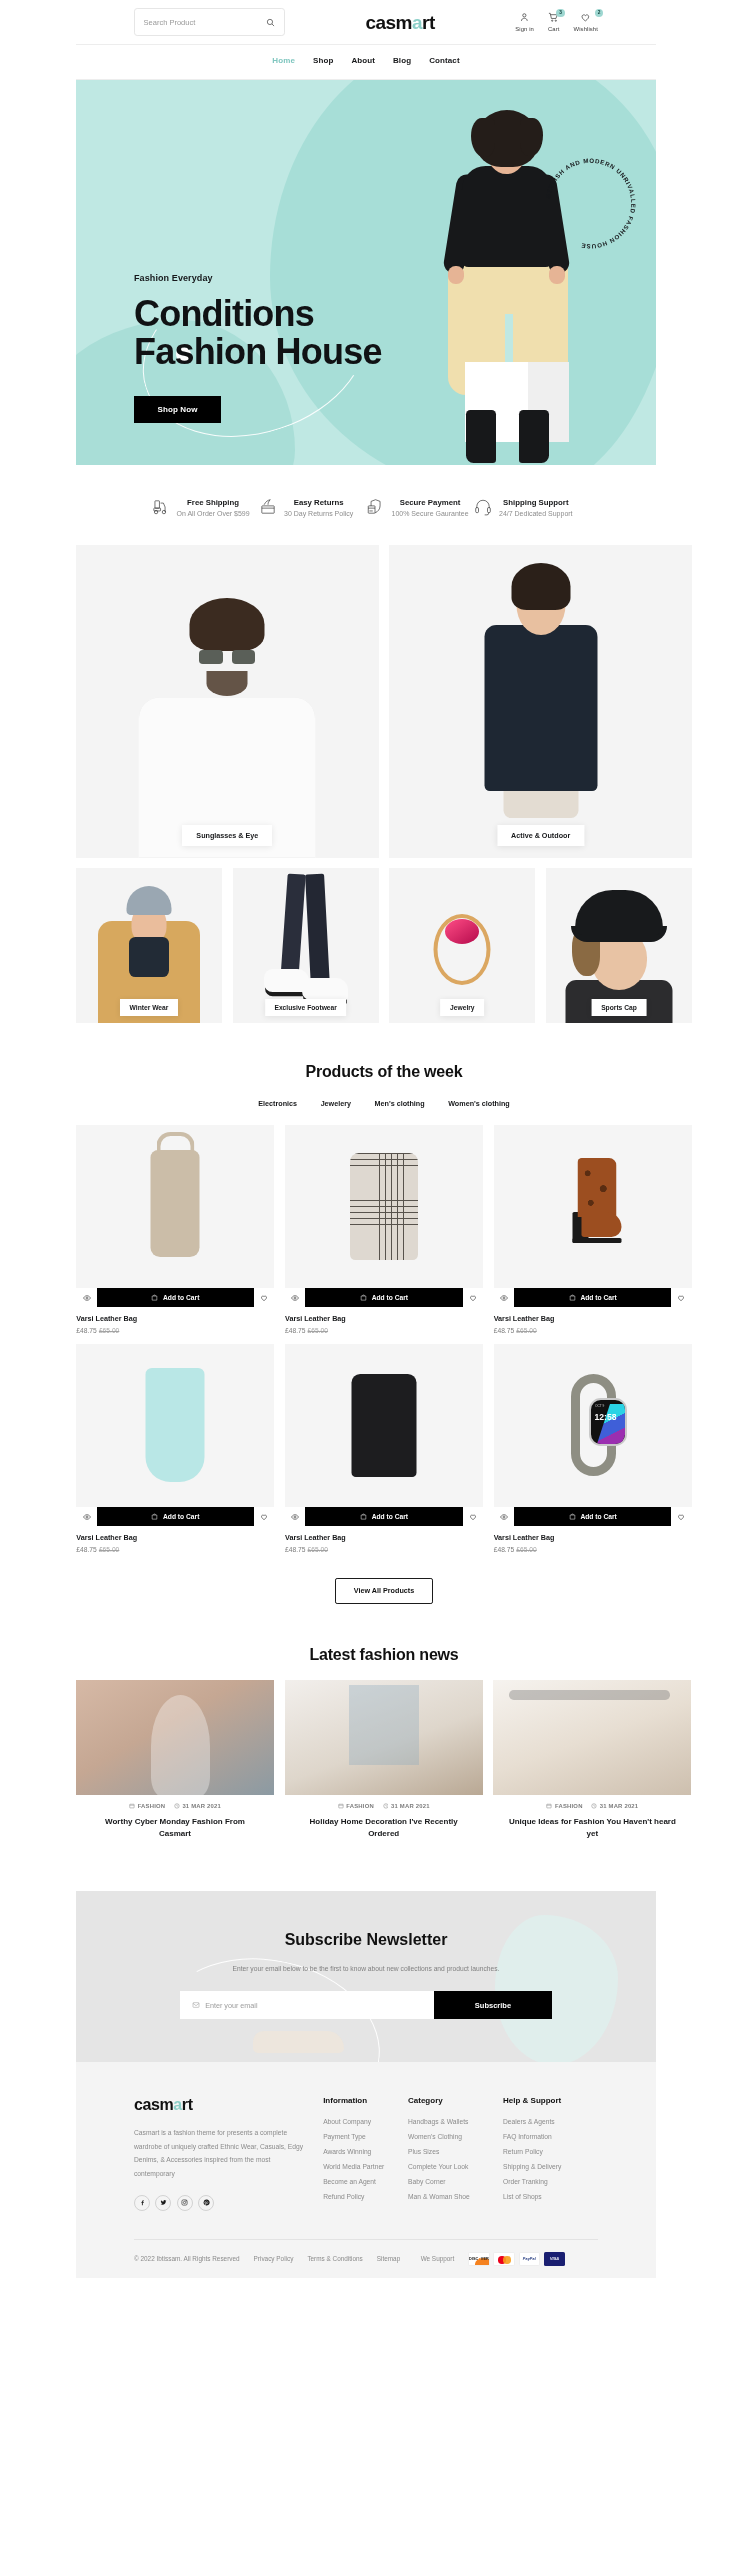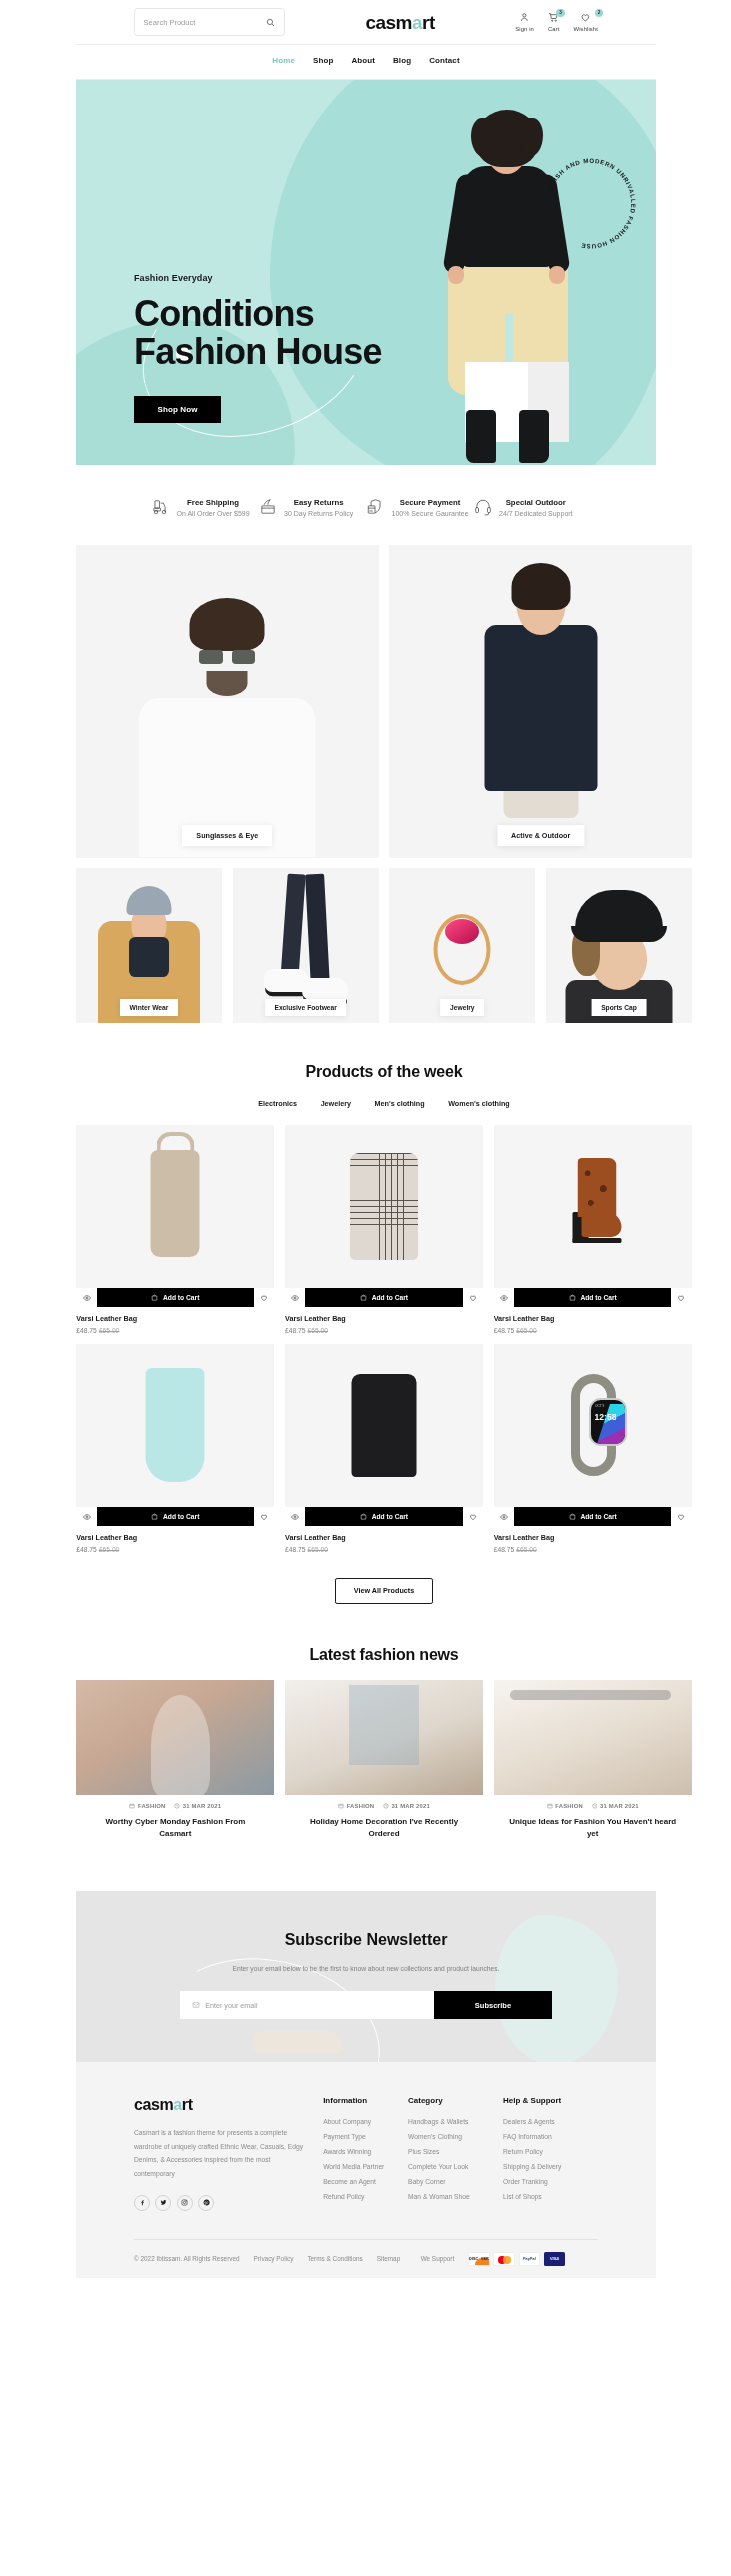--- a/index.html
+++ b/index.html
@@ -240,21 +240,21 @@
     background:linear-gradient(150deg,#2ad3e5 0 34%, #3f5fd8 34% 64%, #9b2fb0 64% 100%);
     transform:skewX(-18deg);}
 
   .btn-outline {
     display:block; margin:25px auto 0; background:#fff; border:0.5px solid #1b1b1b; color:#111;
     font-family:"Liberation Sans",sans-serif; font-size:7.2px; font-weight:bold;
     padding:7.5px 18px; border-radius:2.1px; cursor:pointer;
   }
 
   
-  .blog-grid { display:flex; gap:10.7px; justify-content:center; margin-top:16px;}
+  .blog-grid { display:flex; gap:10.7px; margin-top:16px;}
   .blog-card { width:198px; cursor:pointer;}
   .blog-media { width:198px; height:115px; overflow:hidden; position:relative; background:#dcd6cf;}
   .bm1 { background:linear-gradient(150deg,#d6b9a6 0%,#c5a793 42%,#8b9aa3 100%);}
   .bm2 { background:linear-gradient(160deg,#f2efec 0%,#ded6cb 55%,#b9a894 100%);}
   .bm3 { background:linear-gradient(160deg,#f6f3ef 0%,#e7ded2 50%,#cdbfae 100%);}
   .bm-o1 { position:absolute; left:75px; top:15px; width:59px; height:102px; background:rgba(255,255,255,.35); border-radius:50% 50% 20% 20%;}
   .bm-o2 { position:absolute; left:64px; top:5.4px; width:70px; height:80px; background:rgba(140,170,190,.35);}
   .bm-o3 { position:absolute; left:16px; top:10.7px; width:161px; height:9.6px; background:rgba(120,120,120,.4); border-radius:4.8px;}
   .blog-meta { display:flex; align-items:center; justify-content:center; gap:8.6px; margin-top:8.6px;
     font-size:5.9px; color:#7d7d7d; letter-spacing:0.2px; font-weight:bold;}
@@ -449,21 +449,21 @@
       </div>
     </div>
     <div class="feature">
       <svg width="18" height="18" viewBox="0 0 32 32" fill="none" stroke="#1f1f1f" stroke-width="1.1">
         <path d="M5 18v-3a11 11 0 0 1 22 0v3"></path>
           <rect x="3" y="17" width="5" height="9" rx="2"></rect>
           <rect x="24" y="17" width="5" height="9" rx="2"></rect>
         <path d="M26 26v1a3 3 0 0 1-3 3h-4"></path>
       </svg>
       <div>
-        <div class="feature-title">Special Outdoor</div>
+        <div class="feature-title">Shipping Support</div>
         <div class="feature-sub">24/7 Dedicated Support</div>
       </div>
     </div>
   </div>
 
   <div class="container">
     <div class="cat-big-row">
       <div class="cat-big">
         <div class="ph">
           <div class="ph-shirt-w"></div>

